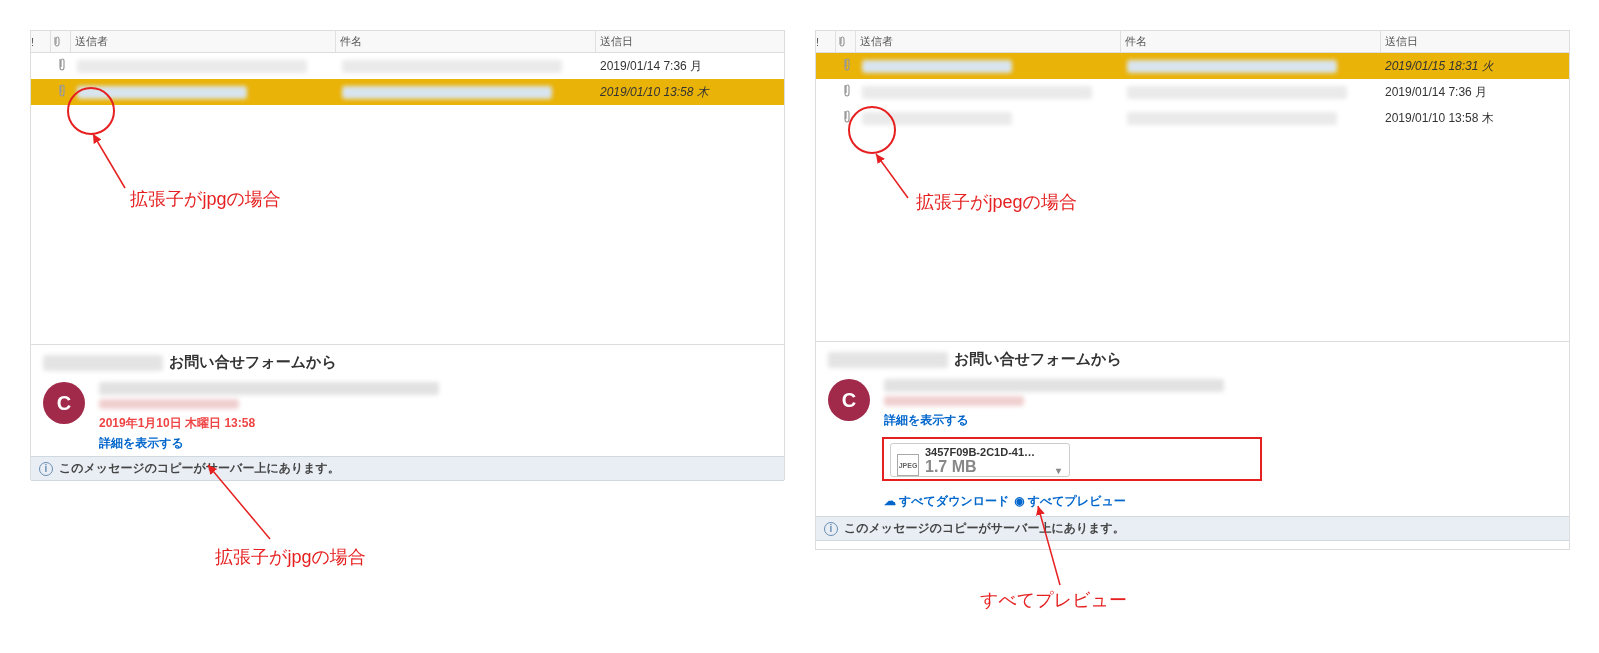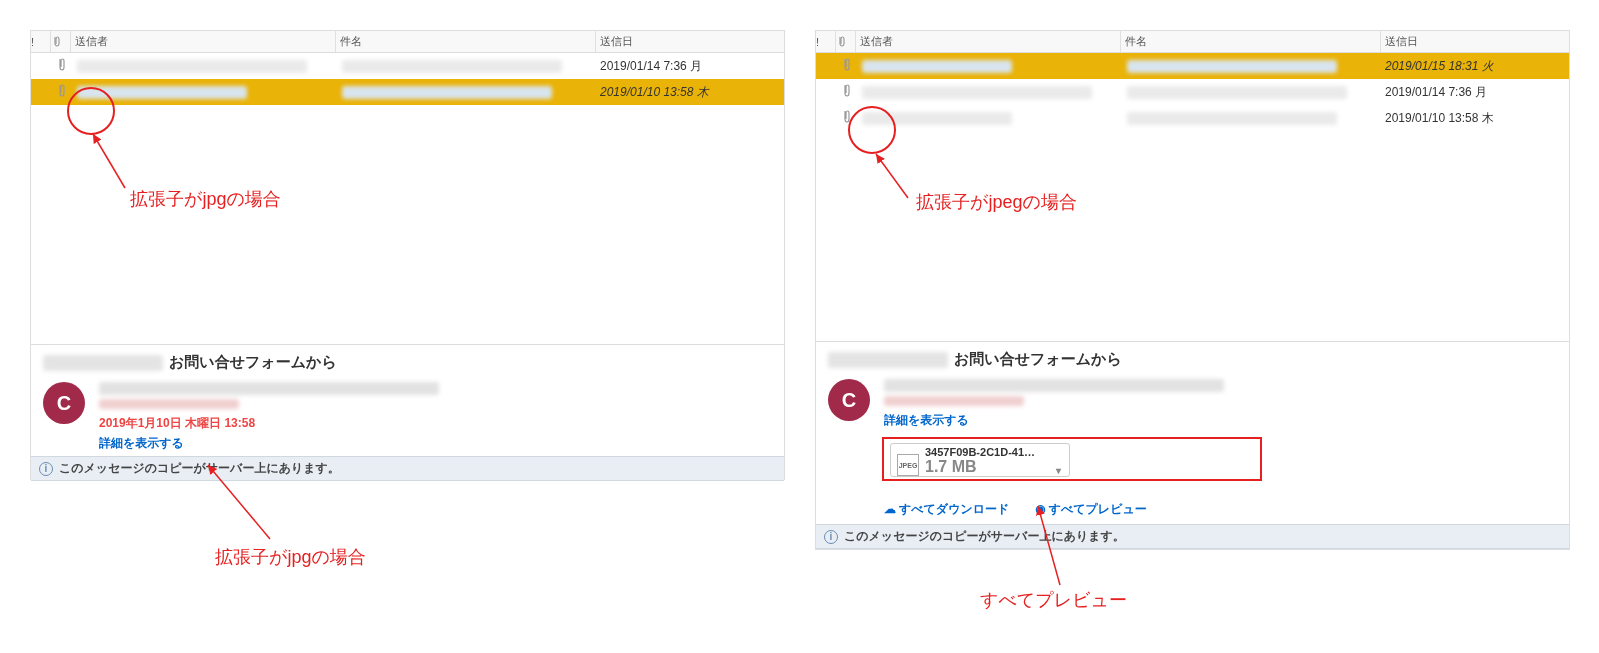--- a/index.html
+++ b/index.html
@@ -113,21 +113,21 @@
   }
   .attach-icon {
     width:22px; height:22px; border:1px solid #aaa; margin-right:6px;
     display:flex; align-items:center; justify-content:center; font-size:7px; color:#666;
   }
   .attach-info { flex:1; overflow:hidden; }
   .attach-name { font-size:11px; color:#333; white-space:nowrap; overflow:hidden; text-overflow:ellipsis; }
   .attach-size { font-size:16px; color:#888; }
   .attach-drop { color:#888; font-size:10px; padding:0 2px; cursor:pointer; }
 
-  .attach-actions { display:flex; gap:26px; margin-top:20px; padding-left:2px; font-size:12px; }
+  .attach-actions { display:flex; gap:5px; margin-top:12px; padding-left:2px; font-size:12px; }
   .attach-actions span { color:#0066cc; cursor:pointer; }
   .cloud-ico, .eye-ico { color:#7a99c0; margin-right:3px; }
 </style>
 </head>
 <body>
 
 <div class="panel panel-left">
 
   <div class="header-row">
     <div class="col-imp col-sep">!</div>

